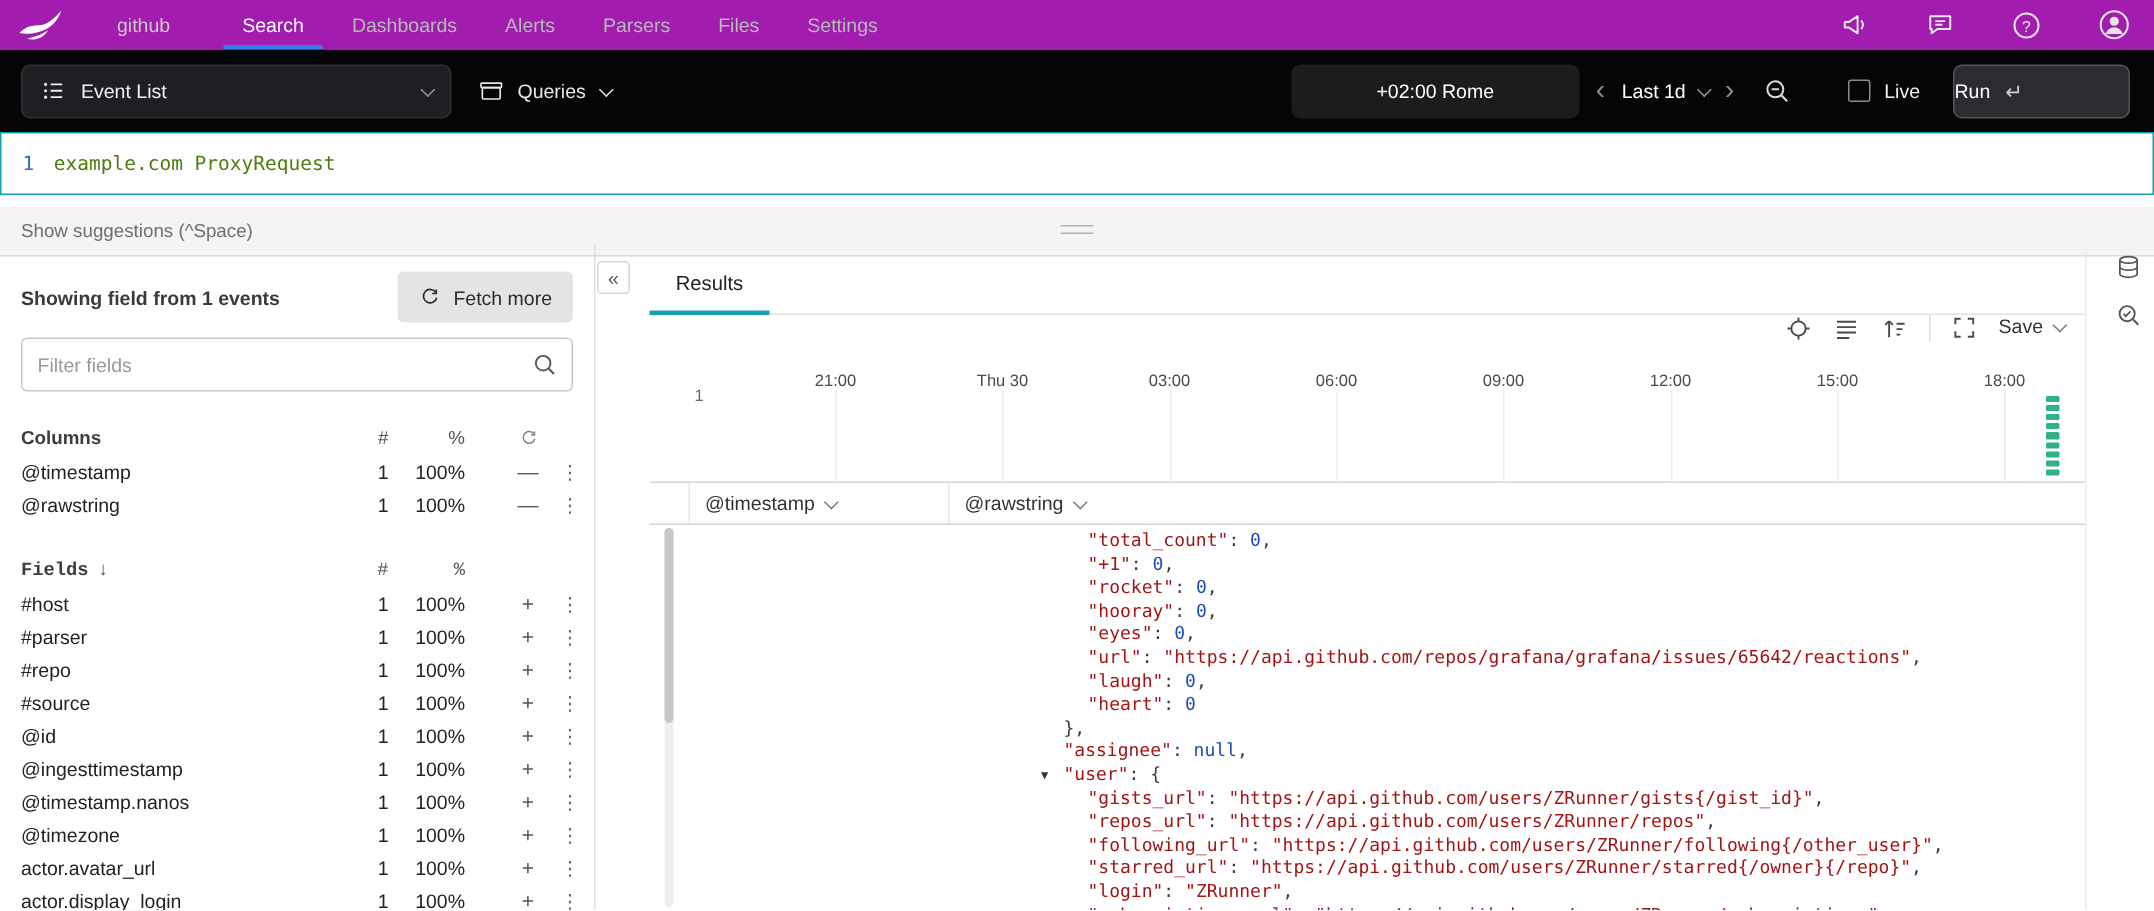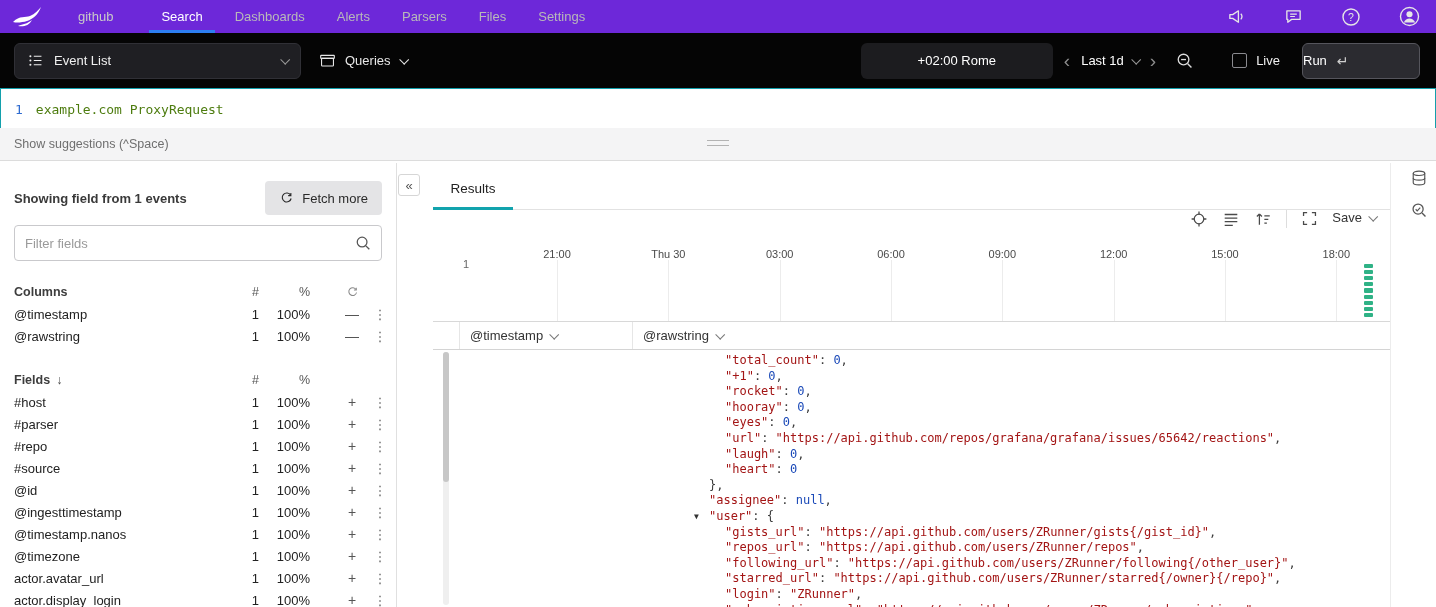--- a/index.html
+++ b/index.html
@@ -1,20 +1,20 @@
 <!DOCTYPE html>
 <html><head>
 <meta charset="utf-8">
 <style>
   * { box-sizing: border-box; margin: 0; padding: 0; }
   body { font-family: "Liberation Sans", sans-serif; background: #fff; }
   .app { position: relative; width: 1436px; height: 607px; overflow: hidden; background: #fff; }
 
   
-  .topnav { position: absolute; left:0; top:0; width:100%; height:33px; background:#6d28d9; display:flex; align-items:center; padding:0 16px 0 12px; }
+  .topnav { position: absolute; left:0; top:0; width:100%; height:33px; background:#a21caf; display:flex; align-items:center; padding:0 16px 0 12px; }
   .logo { width:40px; height:24px; display:flex; align-items:center; color:#fff; cursor:pointer; }
   .repo { color:#c9c9c9; font-size:13px; margin-left:26px; cursor:pointer; }
   .navitems { display:flex; margin-left:32px; height:33px; }
   .navitem { position:relative; color:#b9b9b9; font-size:13px; padding:0 16px; line-height:33px; cursor:pointer; }
   .navitem.active { color:#fff; }
   .navitem.active::after { content:""; position:absolute; left:4px; right:4px; bottom:0; height:3px; background:#2d7ff2; }
   .nav-spacer { flex:1; }
   .topicons { display:flex; align-items:center; gap:38px; color:#e6e6e6; }
   .iconbtn { background:none; border:none; color:inherit; cursor:pointer; display:flex; align-items:center; }
 
@@ -34,21 +34,21 @@
   .cb { width:15px; height:15px; border:1.5px solid #8a8a8f; border-radius:2px; background:transparent; display:inline-block; }
   .runbtn { width:118px; height:36px; background:#2b2b30; border:1px solid #55555c; border-radius:6px; color:#fff; font-size:13px; display:flex; align-items:center; gap:10px; cursor:pointer; }
   .runbtn .ret { color:#cfcfcf; font-size:14px; }
 
   
   .editor { position:absolute; left:0; top:88px; width:100%; height:42px; background:#fff; border:1px solid #13a0ac; display:flex; align-items:center; padding:0 14px; font-family:"DejaVu Sans Mono", monospace; font-size:13px; cursor:text; }
   .lineno { color:#2e6bd0; margin-right:13px; }
   .querytext { color:#4d7c0f; }
 
   
-  .hintbar { position:absolute; left:0; top:128px; width:100%; height:33px; background:#f4f4f5; border-bottom:1px solid #dcdcdc; display:flex; align-items:center; padding:0 14px; font-size:12.5px; color:#6f6f6f; }
+  .hintbar { position:absolute; left:0; top:138px; width:100%; height:33px; background:#f4f4f5; border-bottom:1px solid #dcdcdc; display:flex; align-items:center; padding:0 14px; font-size:12.5px; color:#6f6f6f; }
   .draghandle { position:absolute; left:50%; top:12px; width:22px; height:6px; transform:translateX(-50%); border-top:1.5px solid #b3b3b3; border-bottom:1.5px solid #b3b3b3; cursor:row-resize; }
   .hintlinks { margin-left:auto; display:flex; align-items:center; gap:18px; }
   .hintlinks a { color:#4f4f4f; text-decoration:underline; cursor:pointer; }
   .pinbtn { color:#444; }
 
   
   .content { position:absolute; left:0; top:163px; width:100%; height:444px; display:flex; }
 
   
   .fields { position:relative; width:397px; height:100%; border-right:1px solid #e0e0e0; overflow:hidden; }
@@ -274,21 +274,21 @@
           </div>
           <div class="frow">
             <span class="fname">@rawstring</span>
             <span class="fnum">1</span>
             <span class="fpct">100%</span>
             <button class="fact">—</button>
             <button class="fkebab">⋮</button>
           </div>
         </div>
 
-      <div class="sect-head" style="top:206px;">
+      <div class="sect-head" style="top:206px;font-family:Liberation Mono, monospace;">
         <span class="sect-title">Fields</span>
         <span class="sort-arrow">↓</span>
         <span class="h-num">#</span>
         <span class="h-pct">%</span>
         <span class="h-act"></span>
         <span class="h-keb"></span>
       </div>
       <div class="rows" style="top:228px;" id="fields-rows">
           <div class="frow">
             <span class="fname">#host</span>

